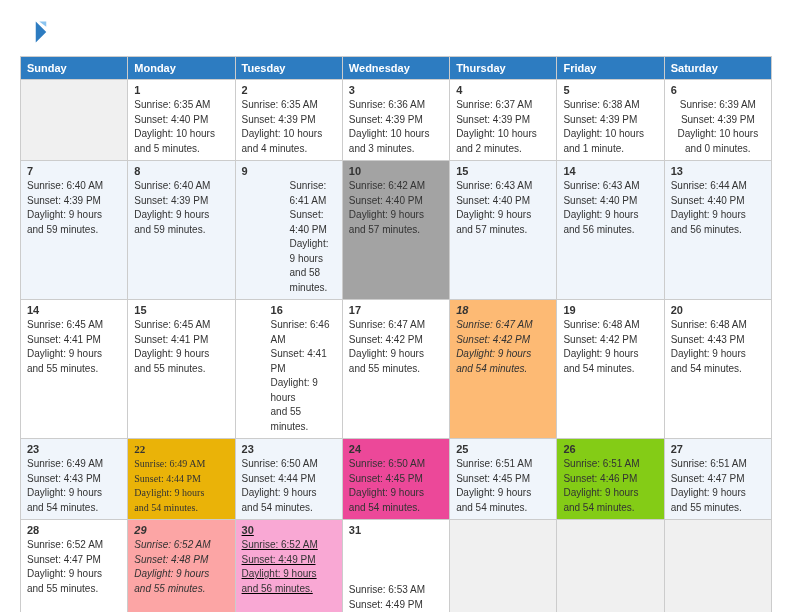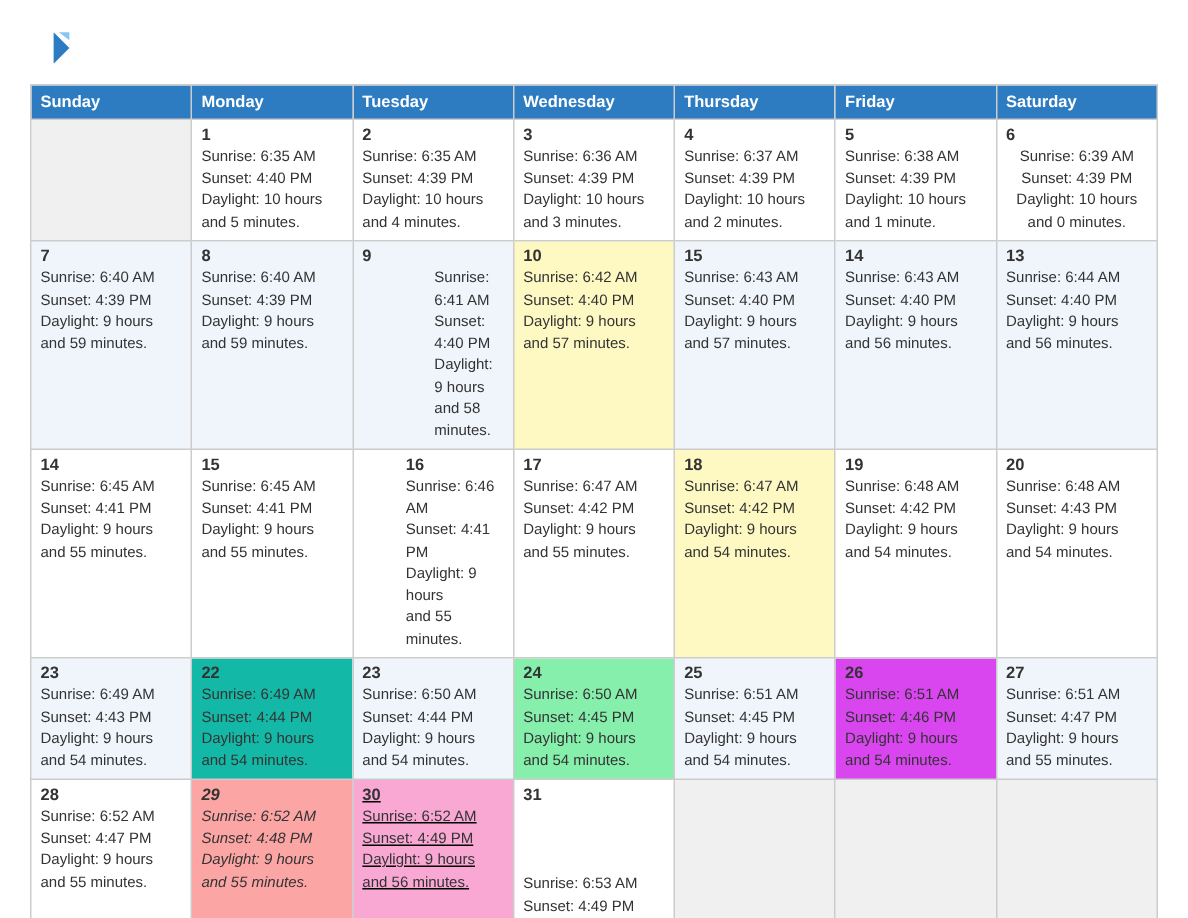--- a/index.html
+++ b/index.html
@@ -190,21 +190,21 @@
 Daylight: 9 hours
 and 59 minutes.</div>
           </td>
           <td style="background: rgb(240, 245, 251);">
             <span class="day-num">9</span>
             <div class="day-info" style="white-space: pre-line; margin-left: 48px;">Sunrise: 6:41 AM
 Sunset: 4:40 PM
 Daylight: 9 hours
 and 58 minutes.</div>
           </td>
-          <td style="background: #fef9c3;">
+          <td style="background: #a3a3a3;">
             <span class="day-num">10</span>
             <div class="day-info" style="white-space: pre-line;">Sunrise: 6:42 AM
 Sunset: 4:40 PM
 Daylight: 9 hours
 and 57 minutes.</div>
           </td>
           <td style="background: rgb(240, 245, 251);">
             <span class="day-num">15</span>
             <div class="day-info" style="white-space: pre-line;">Sunrise: 6:43 AM
 Sunset: 4:40 PM
@@ -248,21 +248,21 @@
 Daylight: 9 hours
 and 55 minutes.</div>
           </td>
           <td style="background: rgb(255, 255, 255);">
             <span class="day-num">17</span>
             <div class="day-info" style="white-space: pre-line;">Sunrise: 6:47 AM
 Sunset: 4:42 PM
 Daylight: 9 hours
 and 55 minutes.</div>
           </td>
-          <td style="background: #fef9c3;">
+          <td style="background: #fdba74; font-style: italic;">
             <span class="day-num">18</span>
             <div class="day-info" style="white-space: pre-line;">Sunrise: 6:47 AM
 Sunset: 4:42 PM
 Daylight: 9 hours
 and 54 minutes.</div>
           </td>
           <td style="background: rgb(255, 255, 255);">
             <span class="day-num">19</span>
             <div class="day-info" style="white-space: pre-line;">Sunrise: 6:48 AM
 Sunset: 4:42 PM
@@ -278,49 +278,49 @@
           </td>
         </tr>
         <tr>
           <td style="background: rgb(240, 245, 251);">
             <span class="day-num">23</span>
             <div class="day-info" style="white-space: pre-line;">Sunrise: 6:49 AM
 Sunset: 4:43 PM
 Daylight: 9 hours
 and 54 minutes.</div>
           </td>
-          <td style="background: #14b8a6;">
+          <td style="background: #eab308; font-family: Liberation Serif, serif;">
             <span class="day-num">22</span>
             <div class="day-info" style="white-space: pre-line;">Sunrise: 6:49 AM
 Sunset: 4:44 PM
 Daylight: 9 hours
 and 54 minutes.</div>
           </td>
           <td style="background: rgb(240, 245, 251);">
             <span class="day-num">23</span>
             <div class="day-info" style="white-space: pre-line;">Sunrise: 6:50 AM
 Sunset: 4:44 PM
 Daylight: 9 hours
 and 54 minutes.</div>
           </td>
-          <td style="background: #86efac;">
+          <td style="background: #ec4899;">
             <span class="day-num">24</span>
             <div class="day-info" style="white-space: pre-line;">Sunrise: 6:50 AM
 Sunset: 4:45 PM
 Daylight: 9 hours
 and 54 minutes.</div>
           </td>
           <td style="background: rgb(240, 245, 251);">
             <span class="day-num">25</span>
             <div class="day-info" style="white-space: pre-line;">Sunrise: 6:51 AM
 Sunset: 4:45 PM
 Daylight: 9 hours
 and 54 minutes.</div>
           </td>
-          <td style="background: #d946ef;">
+          <td style="background: #84cc16;">
             <span class="day-num">26</span>
             <div class="day-info" style="white-space: pre-line;">Sunrise: 6:51 AM
 Sunset: 4:46 PM
 Daylight: 9 hours
 and 54 minutes.</div>
           </td>
           <td style="background: rgb(240, 245, 251);">
             <span class="day-num">27</span>
             <div class="day-info" style="white-space: pre-line;">Sunrise: 6:51 AM
 Sunset: 4:47 PM

